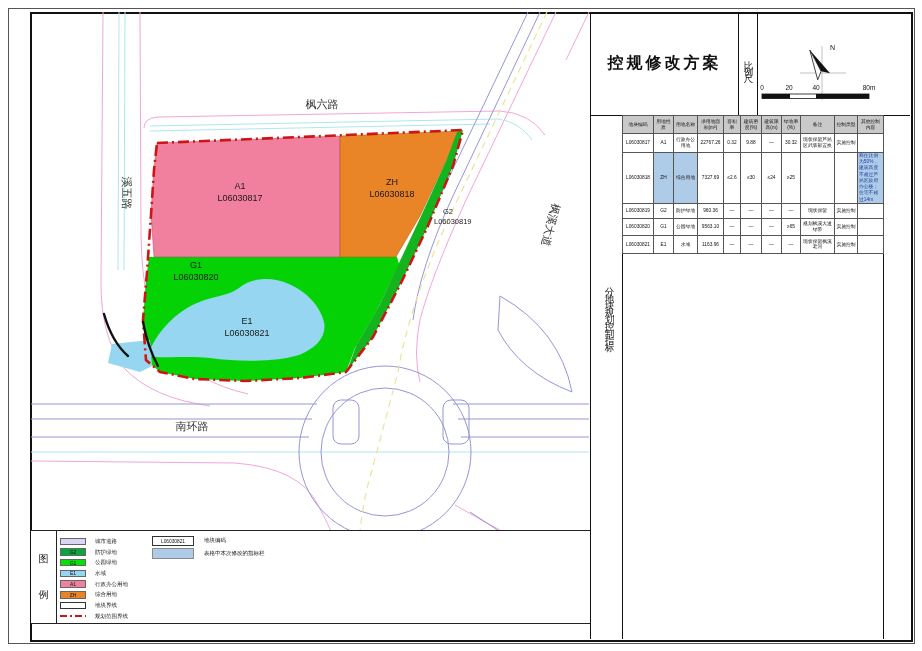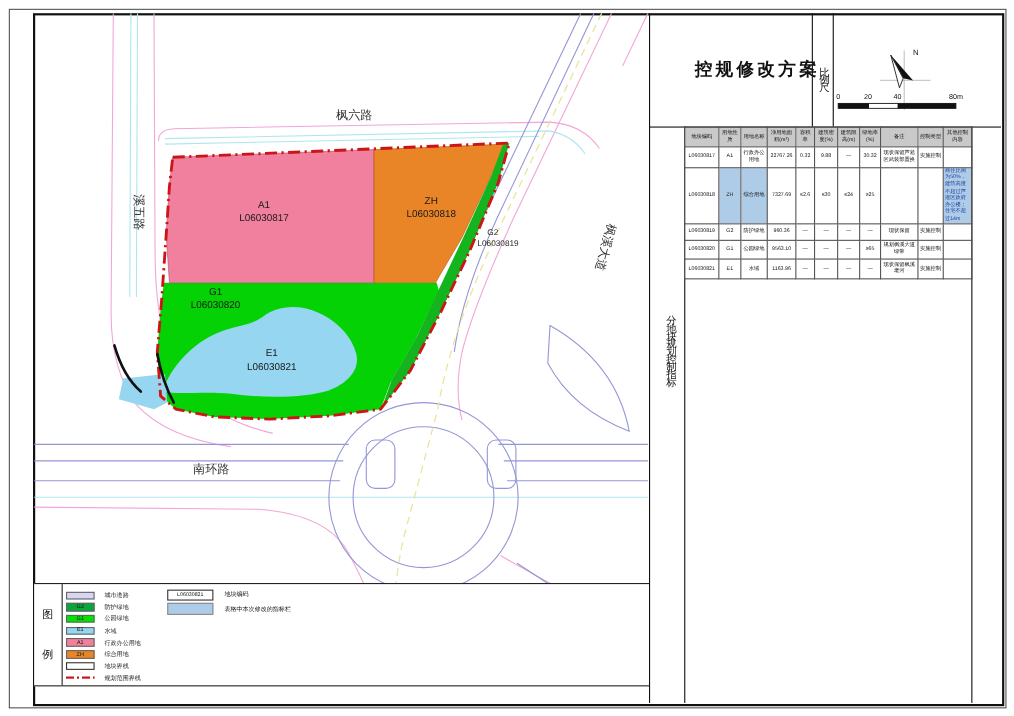--- a/index.html
+++ b/index.html
@@ -3,21 +3,21 @@
 <meta charset="utf-8">
 <style>
   html,body{margin:0;padding:0;background:#f2f2f0;}
   .page{position:relative;width:922px;height:651px;background:#ffffff;
         font-family:"Liberation Sans",sans-serif;color:#111;overflow:hidden;}
   .abs{position:absolute;}
   .outer-frame{left:8px;top:8px;width:905px;height:634px;border:1px solid #555;}
   .inner-frame{left:30px;top:12px;width:879px;height:626px;border:2px solid #111;}
   .vline{width:1px;background:#111;}
   .hline{height:1px;background:#111;}
-  .title-cell{left:616px;top:13px;width:145px;height:101px;display:flex;align-items:center;justify-content:center;
+  .title-cell{left:592px;top:13px;width:145px;height:101px;display:flex;align-items:center;justify-content:center;
               font-size:16px;font-weight:bold;letter-spacing:3px;}
   .vtext{writing-mode:vertical-rl;text-orientation:upright;}
   .scale-label-cell{left:739px;top:13px;width:18px;height:101px;display:flex;align-items:center;justify-content:center;
                     font-size:9.5px;letter-spacing:7px;}
   .side-caption{left:597px;top:215px;width:24px;height:190px;display:flex;align-items:center;justify-content:center;
                 font-size:9.5px;letter-spacing:7px;}
   
   table.ind{position:absolute;left:622px;top:115px;width:261px;border-collapse:collapse;table-layout:fixed;
             font-size:4.8px;line-height:1.2;}
   table.ind th,table.ind td{border:0.5px solid #555;text-align:center;vertical-align:middle;padding:0 1px;

